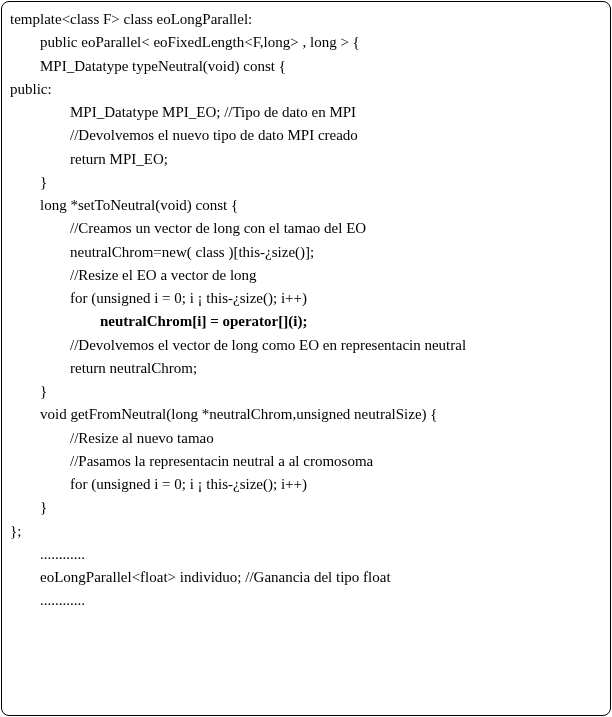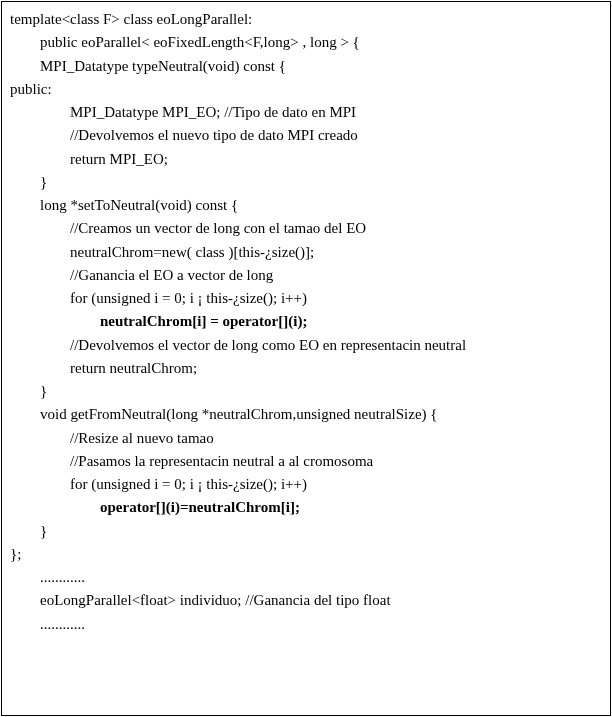--- a/index.html
+++ b/index.html
@@ -1,15 +1,15 @@
 <!DOCTYPE html>
 <html><head>
 <meta charset="utf-8">
 <style>
-  * { margin: 0; padding: 0; box-sizing: border-box; }
+  * { margin: 0; padding: 0; box-sizing: border-box; border-radius: 8px; }
   body {
     background: #ffffff;
     font-family: "Times New Roman", Times, serif;
     font-size: 15px;
     line-height: 1.55;
     color: #000;
     width: 612px;
     height: 717px;
     overflow: hidden;
   }
@@ -34,29 +34,28 @@
   <div class="line ind1">public eoParallel&lt; eoFixedLength&lt;F,long&gt; , long &gt; {</div>
   <div class="line ind1">MPI_Datatype typeNeutral(void) const {</div>
   <div class="line ind0">public:</div>
   <div class="line ind2">MPI_Datatype MPI_EO; //Tipo de dato en MPI</div>
   <div class="line ind2">//Devolvemos el nuevo tipo de dato MPI creado</div>
   <div class="line ind2">return MPI_EO;</div>
   <div class="line ind1">}</div>
   <div class="line ind1">long *setToNeutral(void) const {</div>
   <div class="line ind2">//Creamos un vector de long con el tamao del EO</div>
   <div class="line ind2">neutralChrom=new( class )[this-¿size()];</div>
-  <div class="line ind2">//Ganancia el EO a vector de long</div>
+  <div class="line ind2">//Resize el EO a vector de long</div>
   <div class="line ind2">for (unsigned i = 0; i ¡ this-¿size(); i++)</div>
   <div class="line ind3">neutralChrom[i] = operator[](i);</div>
   <div class="line ind2">//Devolvemos el vector de long como EO en representacin neutral</div>
   <div class="line ind2">return neutralChrom;</div>
   <div class="line ind1">}</div>
   <div class="line ind1">void getFromNeutral(long *neutralChrom,unsigned neutralSize) {</div>
   <div class="line ind2">//Resize al nuevo tamao</div>
   <div class="line ind2">//Pasamos la representacin neutral a al cromosoma</div>
   <div class="line ind2">for (unsigned i = 0; i ¡ this-¿size(); i++)</div>
-  <div class="line ind3">operator[](i)=neutralChrom[i];</div>
   <div class="line ind1">}</div>
   <div class="line ind0">};</div>
   <div class="line ind1">............</div>
   <div class="line ind1">eoLongParallel&lt;float&gt; individuo; //Ganancia del tipo float</div>
   <div class="line ind1">............</div>
 </div>
 
 </body></html>

